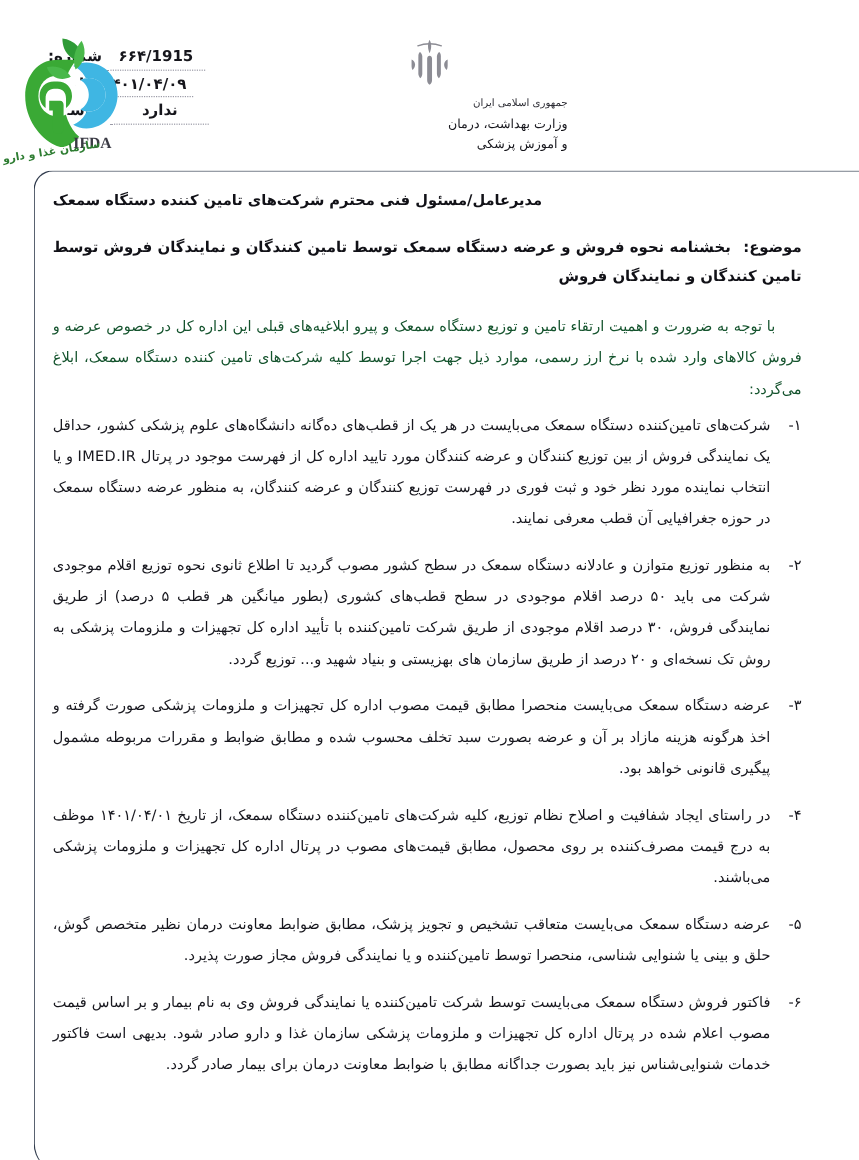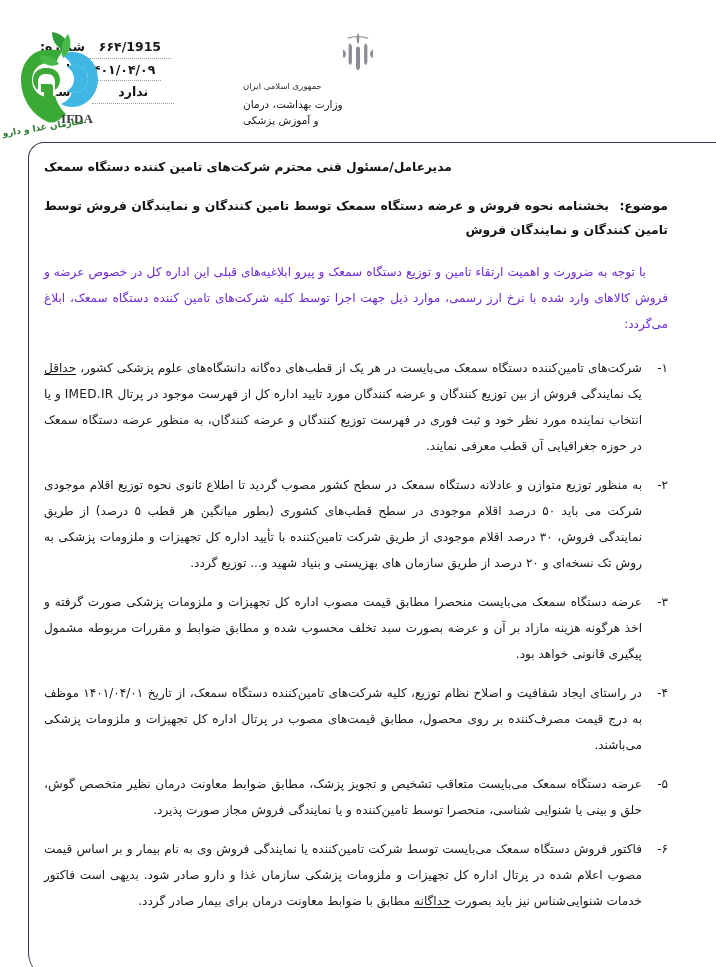--- a/index.html
+++ b/index.html
@@ -53,21 +53,21 @@
     padding: 0 2px;
   }
 
   
   .center-block {
     position: absolute;
     left: 0; right: 0;
     top: 30px;
     margin: 0 auto;
     width: 230px;
-    text-align: left;
+    text-align: right;
   }
   .emblem {
     width: 42px;
     height: 44px;
     margin: 0 auto 6px auto;
     display: block;
   }
   .org-line-1 {
     font-size: 8.5px;
     color: #2b2b33;
@@ -142,23 +142,23 @@
     text-align: left;
     margin: 0 0 14px 0;
     color: #111117;
   }
 
   .intro {
     font-size: 12.1px;
     line-height: 2.15;
     text-align: justify;
     text-justify: inter-word;
-    margin: 0 0 18px 0;
+    margin: 0 0 4px 0;
     text-indent: 22px;
-    color: #6d28d9;
+    color: #14532d;
   }
 
   ol.clauses {
     list-style: none;
     margin: 0;
     padding: 0;
   }
   ol.clauses > li {
     position: relative;
     font-size: 12.1px;
@@ -171,21 +171,21 @@
   }
   ol.clauses > li .marker {
     position: absolute;
     right: 0;
     top: 0;
     width: 22px;
     text-align: right;
     font-size: 12.1px;
     color: #17171e;
   }
-  .u { text-decoration: underline; text-underline-offset: 2px; }
+  .u { text-underline-offset: 2px; }
   .ltr {
     direction: ltr;
     unicode-bidi: isolate;
     display: inline-block;
     letter-spacing: .3px;
   }
 </style>
 </head>
 <body>
 

